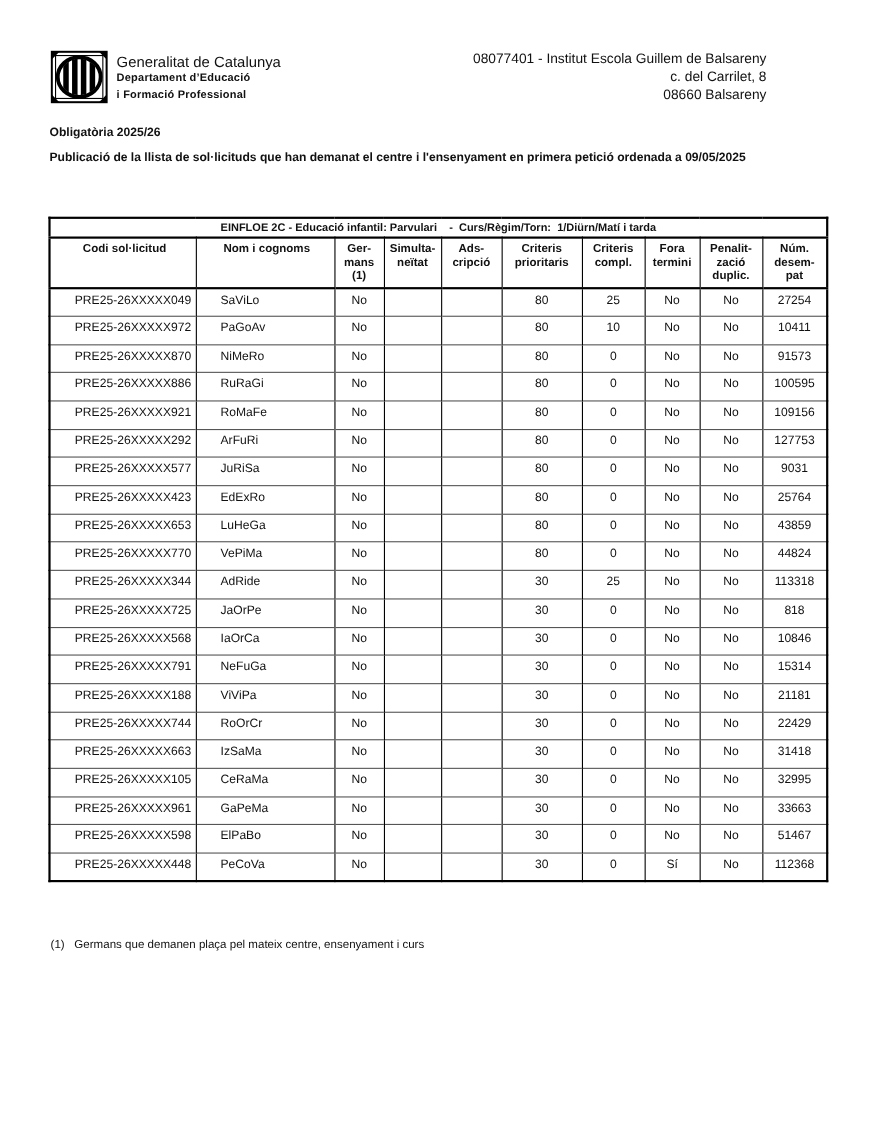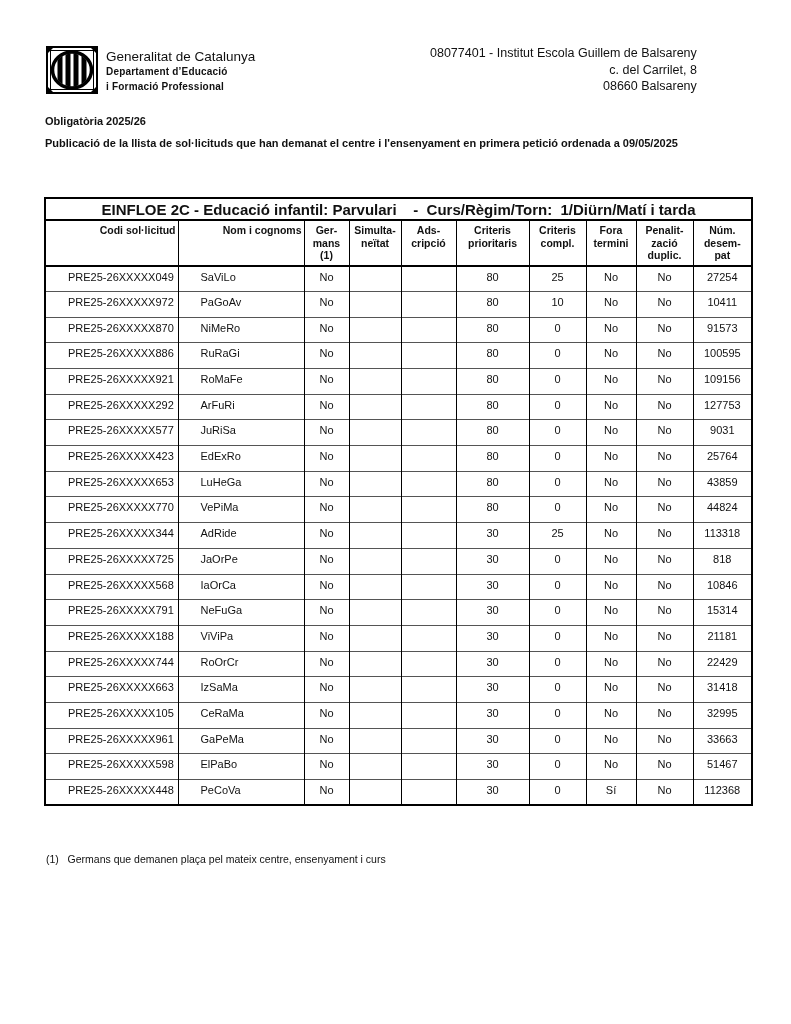--- a/index.html
+++ b/index.html
@@ -26,30 +26,30 @@
     font-size: 11px; font-weight: 700; line-height: 21.5px; }
 
   
   .list-table-wrap { position: absolute; left: 44px; top: 197px; }
   table.list-table {
     border-collapse: collapse; table-layout: fixed; width: 707px;
     border: 2px solid #000;
   }
   .caption-cell {
     border: 1px solid #000; border-bottom: 2.5px solid #000;
-    font-size: 15px; font-weight: 700; text-align: center;
+    font-size: 10px; font-weight: 700; text-align: center;
     padding: 2px 0 1px 0; white-space: pre; height: 18px;
   }
   th.col-head {
     border: 1.5px solid #000; border-bottom: 2.5px solid #000;
     font-size: 10.5px; font-weight: 700; line-height: 1.2;
     vertical-align: top; padding: 3px 2px; white-space: pre-line;
     text-align: center; height: 37px;
   }
-  th.col-head.left { text-align: right; padding-left: 5px; }
+  th.col-head.left { text-align: center; padding-left: 5px; }
   td {
     border-left: 1.5px solid #000; border-right: 1.5px solid #000;
     border-top: 1px solid #555;
     font-size: 11px; vertical-align: top; padding: 4px 2px 2px 2px;
     height: 25.7px; text-align: center; white-space: nowrap; overflow: hidden;
   }
   td.left { text-align: left; padding-left: 22px; }
 
   
   .footnote { position: absolute; left: 46px; top: 853px; font-size: 10.5px; white-space: pre; }

